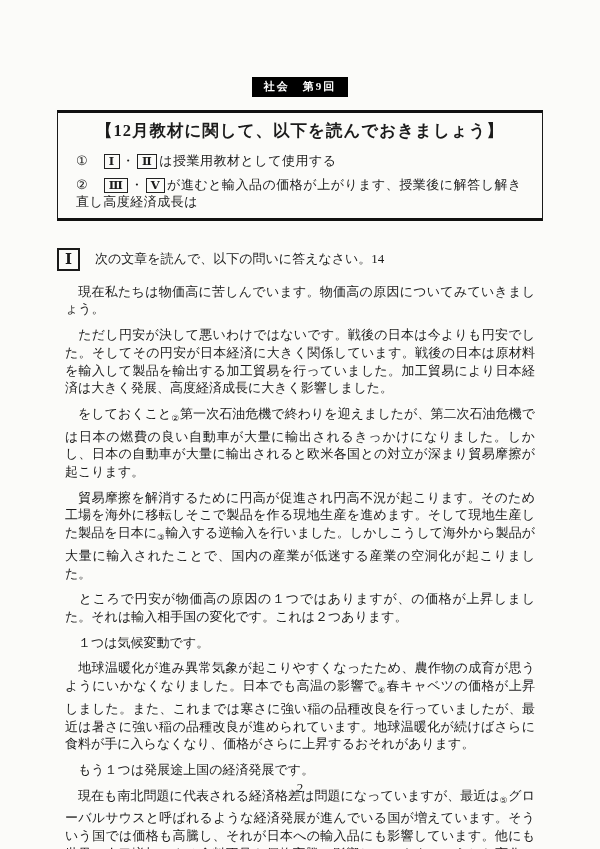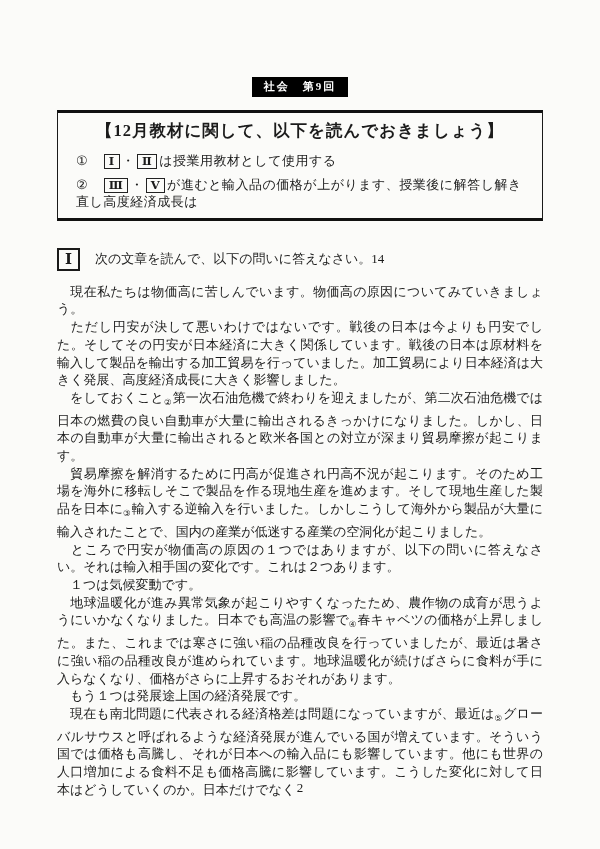--- a/index.html
+++ b/index.html
@@ -69,21 +69,21 @@
     font-size:15px;font-weight:bold;
     margin-right:15px;
     flex:0 0 auto;
   }
   .passage{
     margin:12px 57px 0;
     font-size:13px;
     line-height:17.7px;
     text-align:justify;
   }
-  .para{margin:0;}
+  .para{margin:8px;}
   .page-num{
     position:absolute;
     bottom:53px;left:0;
     width:100%;
     text-align:center;
     font-size:13px;
   }
 </style>
 </head>
 <body>
@@ -105,21 +105,21 @@
   <div class="sec-row">
     <span class="sec-box">Ⅰ</span>
     <span><span>次の文章を読んで、以下の問いに答えなさい。</span><span>14</span></span>
   </div>
 
   <div class="passage">
       <p class="para"><span>　現在私たちは物価高に苦しんでいます。物価高の原因についてみていきましょう。</span></p>
       <p class="para"><span>　ただし円安が決して悪いわけではないです。戦後の日本は今よりも円安でした。そしてその円安が日本経済に大きく関係しています。戦後の日本は原材料を輸入して製品を輸出する加工貿易を行っていました。加工貿易により日本経済は大きく発展、高度経済成長に大きく影響しました。</span></p>
       <p class="para"><span>　をしておくこと</span><span class="cnum">②</span><span class="ul">第一次石油危機</span><span>で終わりを迎えましたが、第二次石油危機では日本の燃費の良い自動車が大量に輸出されるきっかけになりました。しかし、日本の自動車が大量に輸出されると欧米各国との対立が深まり貿易摩擦が起こります。</span></p>
       <p class="para"><span>　貿易摩擦を解消するために円高が促進され円高不況が起こります。そのため工場を海外に移転しそこで製品を作る現地生産を進めます。そして現地生産した製品を日本に</span><span class="cnum">③</span><span class="ul">輸入</span><span>する逆輸入を行いました。しかしこうして海外から製品が大量に輸入されたことで、国内の産業が低迷する産業の空洞化が起こりました。</span></p>
-      <p class="para"><span>　ところで円安が物価高の原因の１つではありますが、以下の問いに答えなさい。それは輸入相手国の変化です。これは２つあります。</span></p>
+      <p class="para"><span>　ところで円安が物価高の原因の１つではありますが、の価格が上昇しました。それは輸入相手国の変化です。これは２つあります。</span></p>
       <p class="para"><span>　１つは気候変動です。</span></p>
       <p class="para"><span>　地球温暖化が進み異常気象が起こりやすくなったため、農作物の成育が思うようにいかなくなりました。日本でも高温の影響で</span><span class="cnum">④</span><span class="ul">春キャベツ</span><span>の価格が上昇しました。また、これまでは寒さに強い稲の品種改良を行っていましたが、最近は暑さに強い稲の品種改良が進められています。地球温暖化が続けばさらに食料が手に入らなくなり、価格がさらに上昇するおそれがあります。</span></p>
       <p class="para"><span>　もう１つは発展途上国の経済発展です。</span></p>
       <p class="para"><span>　現在も南北問題に代表される</span><span class="ul">経済格差</span><span>は問題になっていますが、最近は</span><span class="cnum">⑤</span><span class="ul">グローバルサウス</span><span>と呼ばれるような経済発展が進んでいる国が増えています。そういう国では価格も高騰し、それが日本への輸入品にも影響しています。他にも世界の人口増加による食料不足も価格高騰に影響しています。こうした変化に対して日本はどうしていくのか。日本だけでなく</span></p>
     </div>
 
   <div class="page-num">2</div>
 
 </div>
 

